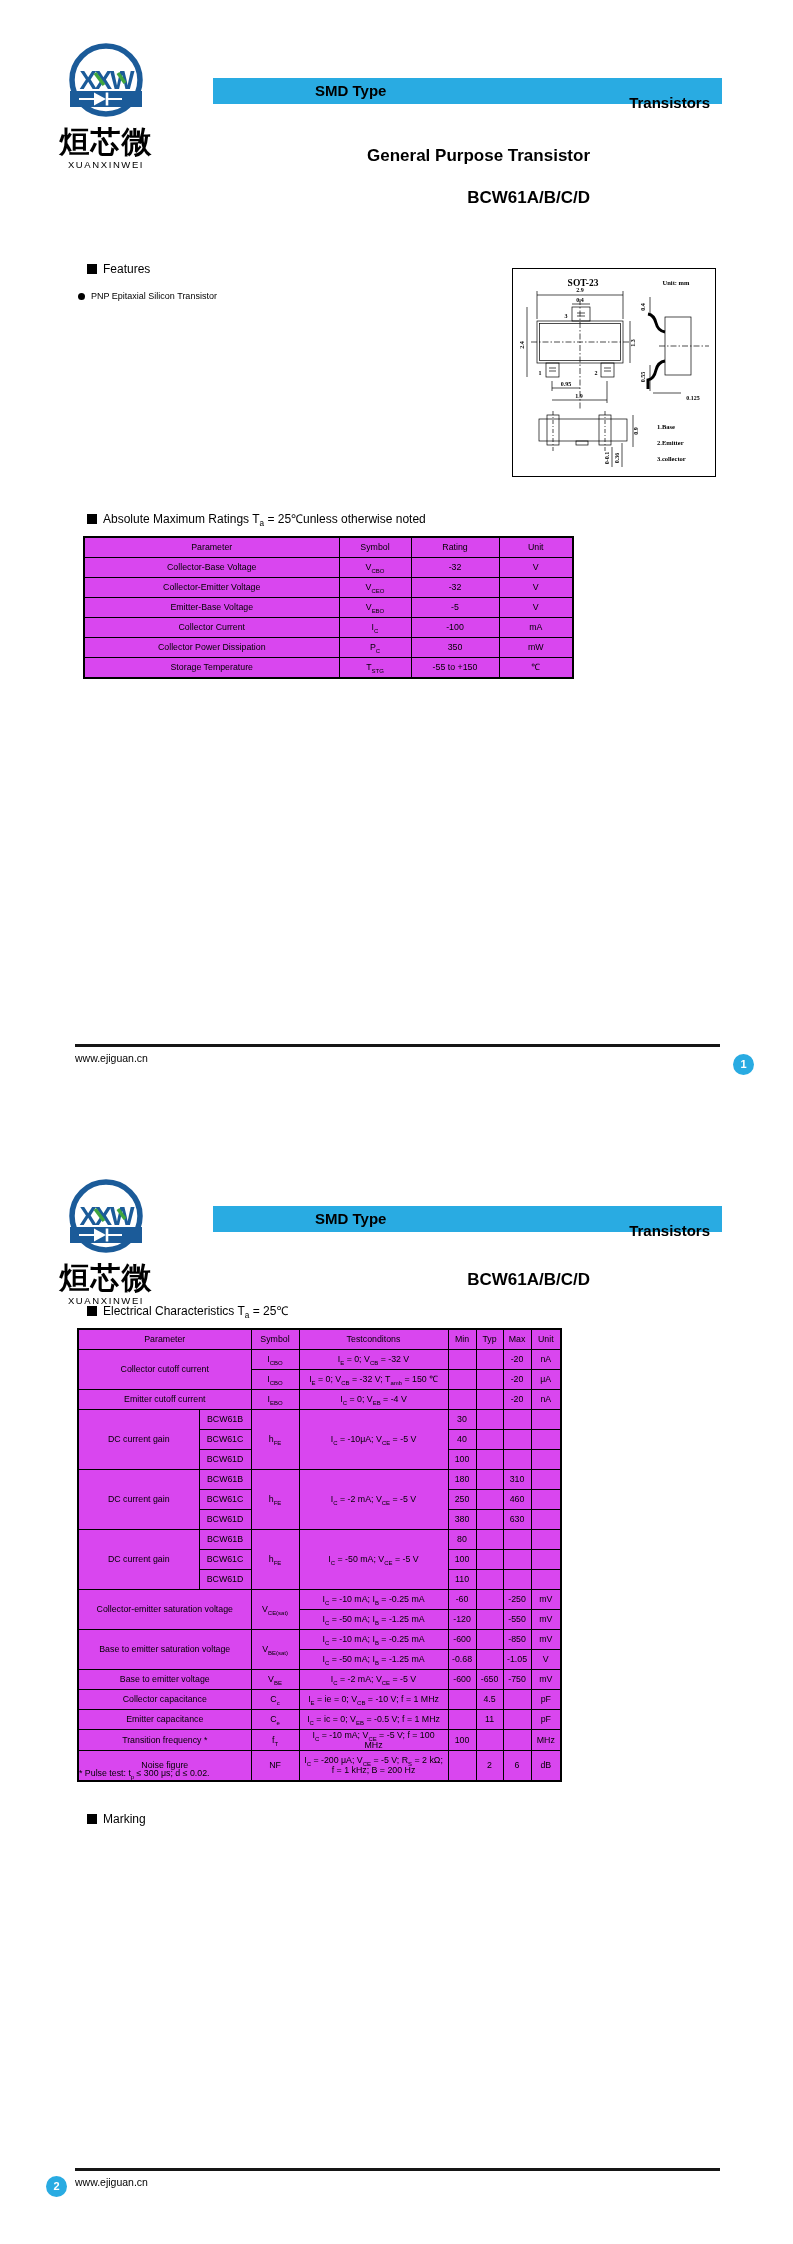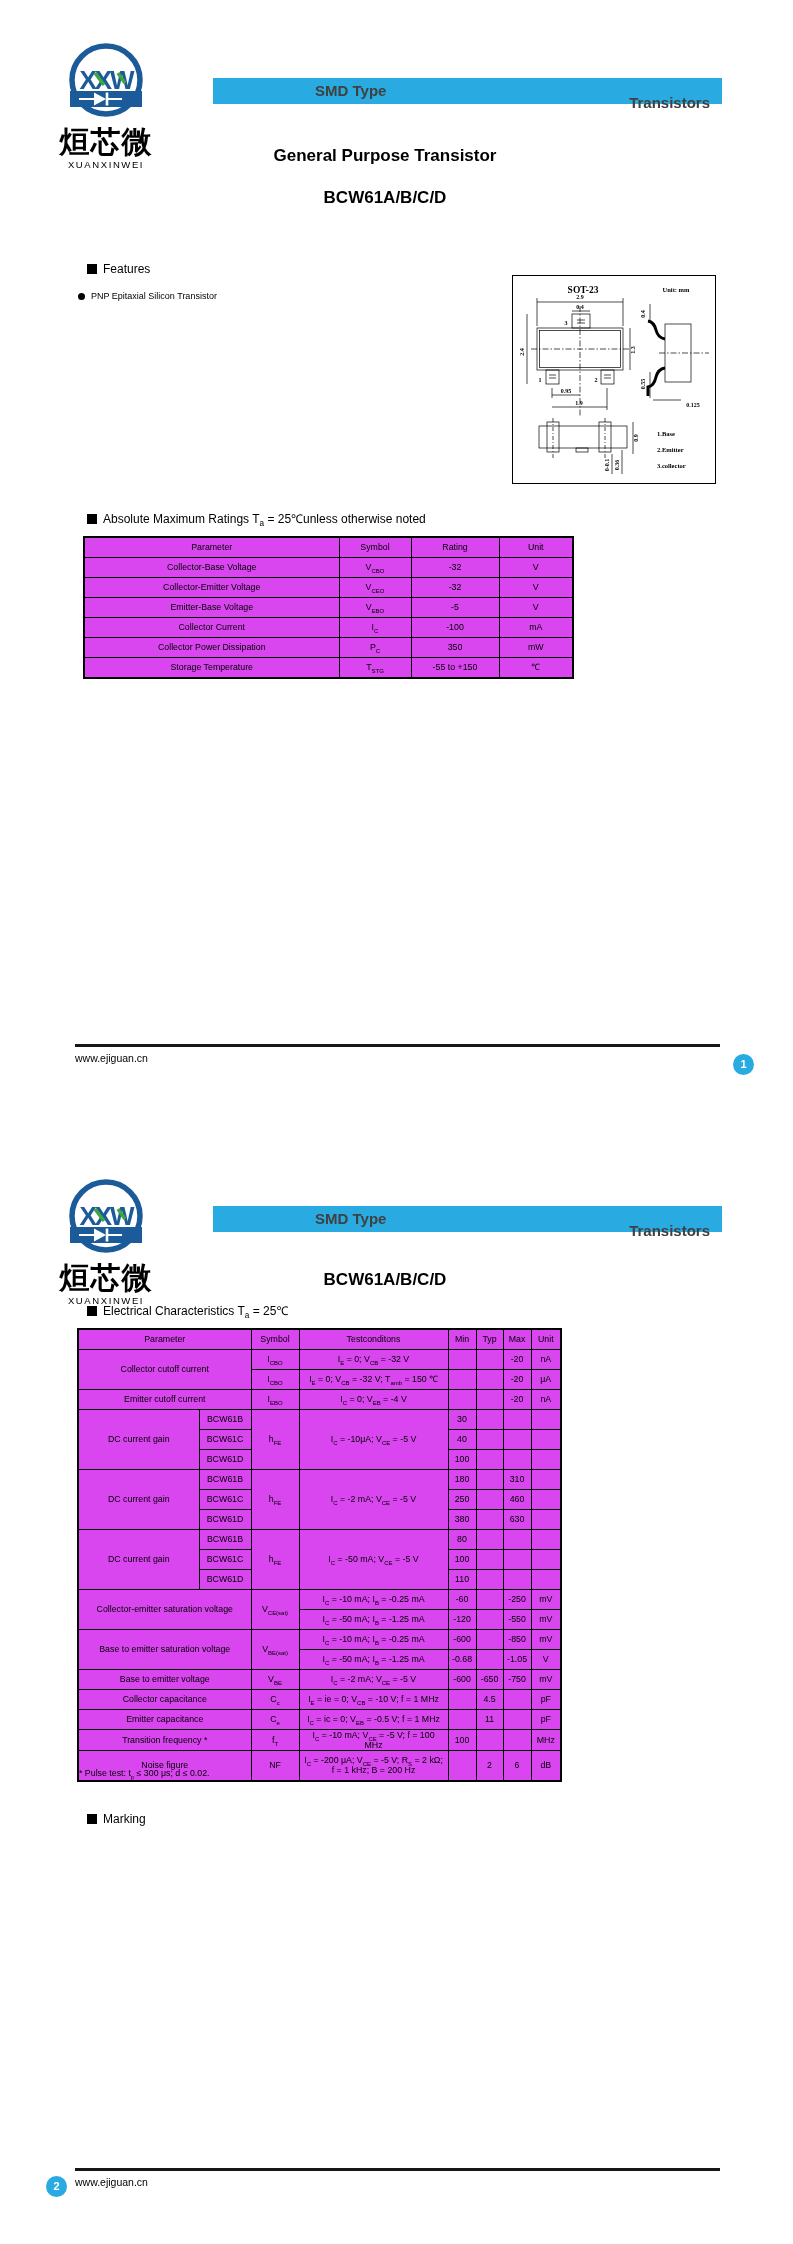--- a/index.html
+++ b/index.html
@@ -1,39 +1,39 @@
 <!DOCTYPE html>
 <html><head>
 <meta charset="utf-8">
 <style>
   html,body{margin:0;padding:0;background:#fff;}
   #sheet{position:relative;width:793px;height:2244px;background:#fff;font-family:"Liberation Sans",sans-serif;color:#000;}
   .page{position:absolute;left:0;width:793px;height:1122px;background:#fff;overflow:hidden;}
   .abs{position:absolute;}
   
-  .banner{position:absolute;left:213px;width:509px;height:26px;background:#29abe2;color:#404040;font-weight:bold;font-size:15px;}
+  .banner{position:absolute;left:213px;width:509px;height:26px;background:#29abe2;color:#000000;font-weight:bold;font-size:15px;}
   .banner .bl{position:absolute;left:102px;top:0;line-height:26px;}
   .banner .br{position:absolute;right:12px;top:0;line-height:26px;margin-top:12px;}
   .logo{position:absolute;left:50px;width:112px;text-align:center;}
   .logo .cn{font-size:30px;font-weight:bold;letter-spacing:1px;line-height:1.2;white-space:nowrap;}
   .logo .en{font-size:9.5px;letter-spacing:1.6px;line-height:1.1;}
-  .title{position:absolute;left:180px;width:410px;text-align:center;font-weight:bold;font-size:17px;}
+  .title{position:absolute;left:180px;width:410px;text-align:right;font-weight:bold;font-size:17px;}
   
   .sec{position:absolute;display:flex;align-items:center;gap:6px;font-size:12px;white-space:nowrap;padding-left:12px;}
   .sq{width:10px;height:10px;background:#000;flex:none;}
   .feat{position:absolute;display:flex;align-items:center;gap:6px;font-size:9px;}
   .dot{width:7px;height:7px;border-radius:50%;background:#000;flex:none;}
   
   .t{border-collapse:collapse;position:absolute;table-layout:fixed;border:2.5px solid #000;background:#d946ef;}
   .t th,.t td{border:1.5px solid #000;font-size:8.8px;font-weight:normal;padding:0 3px;height:19px;text-align:center;line-height:1.15;vertical-align:middle;}
   .t .l{text-align:center;}
   .pre{white-space:pre-line;}
   sub{font-size:68%;line-height:0;}
   
-  .pkg{position:absolute;left:512px;top:275px;width:202px;height:207px;border:1px solid #000;}
+  .pkg{position:absolute;left:512px;top:268px;width:202px;height:207px;border:1px solid #000;}
   .pkt{font-family:"Liberation Serif",serif;font-weight:bold;fill:#000;}
   
   .foot-line{position:absolute;left:75px;width:645px;height:3px;background:#161616;}
   .foot-url{position:absolute;left:75px;width:645px;text-align:left;font-size:10.5px;}
   .pageno{position:absolute;width:21px;height:21px;border-radius:50%;background:#29abe2;color:#fff;font-size:11px;font-weight:bold;text-align:center;line-height:21px;}
 </style>
 </head>
 <body>
 
 <div id="sheet">

